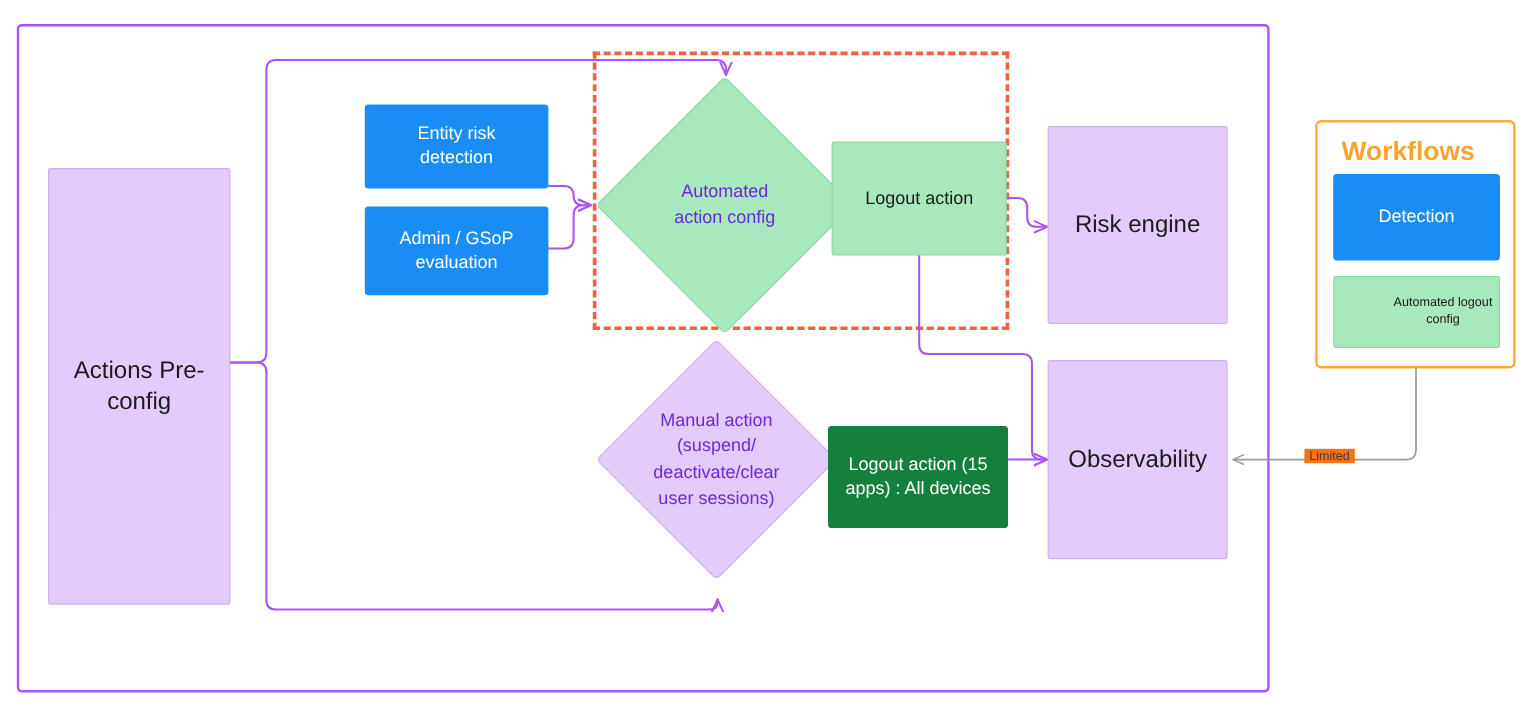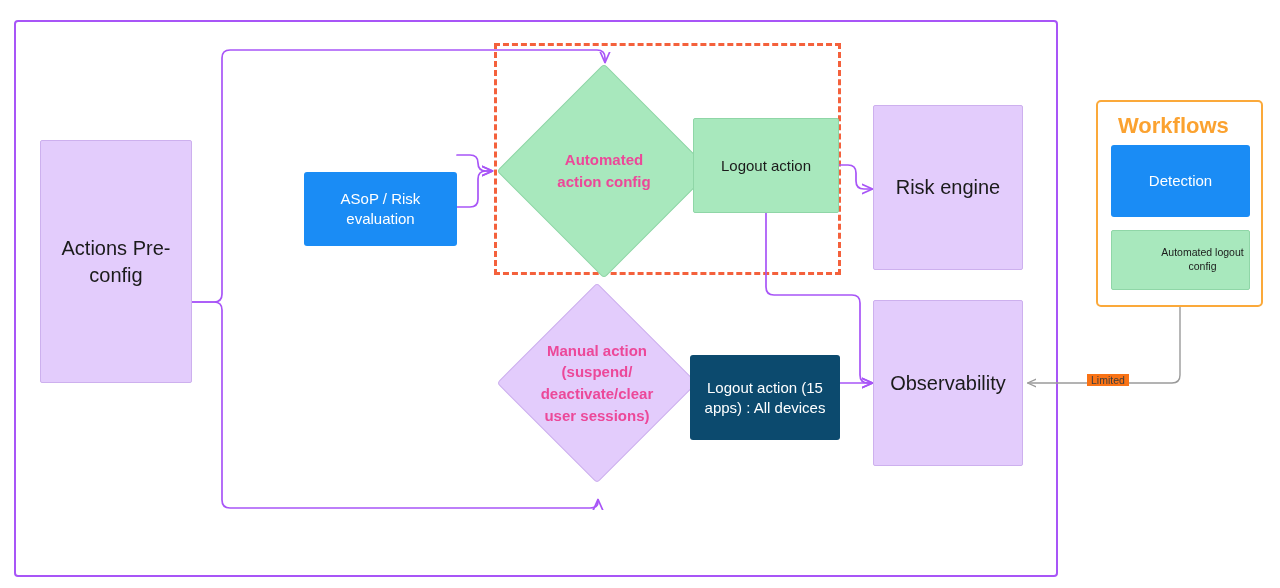--- a/index.html
+++ b/index.html
@@ -101,21 +101,21 @@
     font-size: 15px;
   }
   .green-box {
     background: #a8e8bd;
     color: #1b1b1b;
     border: 1px solid #8fd6a7;
     border-radius: 2px;
     font-size: 15px;
   }
   .darkgreen-box {
-    background: #0c4a6e;
+    background: #15803d;
     color: #ffffff;
     border-radius: 3px;
     font-size: 15px;
   }
   .purple-box {
     background: #e3ccfc;
     color: #1b1b1b;
     border: 1px solid #cdb0ee;
     border-radius: 2px;
     font-size: 20px;
@@ -144,21 +144,21 @@
     z-index: 2;
   }
   .diamond.green .shape {
     background: #a8e8bd;
     border: 1px solid #8fd6a7;
   }
   .diamond.purple .shape {
     background: #e3ccfc;
     border: 1px solid #cdb0ee;
   }
-  .dline-big { font-size: 15px; line-height: 1.45; color: #ec4899; font-weight: bold; }
+  .dline-big { font-size: 15px; line-height: 1.45; color: #6d28d9; }
   .dline-small { font-size: 12.5px; line-height: 1.4; color: #1b1b1b; }
 
   #limited-label {
     position: absolute;
     left: 1087px;
     top: 374px;
     font-size: 10.5px;
     color: #3d3d3d;
     background: #f97316;
     padding: 0 4px;
@@ -203,27 +203,31 @@
       <path d="M 766 213 V 287 Q 766 295 774 295 H 852 Q 860 295 860 303 V 375 Q 860 383 868 383 H 872" marker-end="url(#arrow-purple)"></path>
 
       <path d="M 840 383 H 852 Q 860 383 860 383 H 872" marker-end="url(#arrow-purple)"></path>
     </g>
 
     <g fill="none" stroke="#9a9a9a" stroke-width="1.4" stroke-linecap="round" stroke-linejoin="round">
       <path d="M 1180 307 V 375 Q 1180 383 1172 383 H 1028" marker-end="url(#arrow-gray)"></path>
     </g>
   </svg>
 
-  <div class="node purple-box" style="left:40px; top:140px; width:152px; height:243px;">
+  <div class="node purple-box" style="left:40px; top:140px; width:152px; height:364px;">
     <span class="node-label">Actions Pre-config</span>
   </div>
 
+  <div class="node blue-box" style="left:304px; top:87px; width:153px; height:70px;">
+    <span class="node-label">Entity risk
+detection</span>
+  </div>
 
   <div class="node blue-box" style="left:304px; top:172px; width:153px; height:74px;">
-    <span class="node-label">ASoP / Risk
+    <span class="node-label">Admin / GSoP
 evaluation</span>
   </div>
 
   <div class="diamond green" style="left:528px; top:95px; width:152px; height:152px;">
     <div class="shape"></div>
     <div class="dtext" style="width:190px; left:-19px;">
       <div>
         <span class="node-label dline-big">Automated
 action config</span>
       </div>

